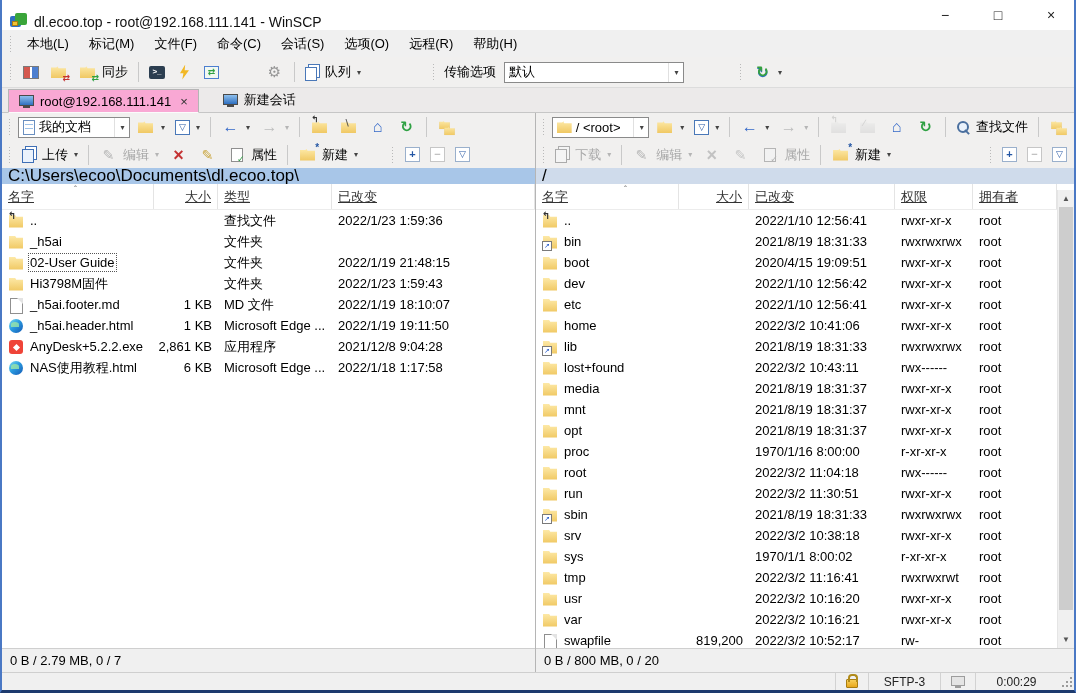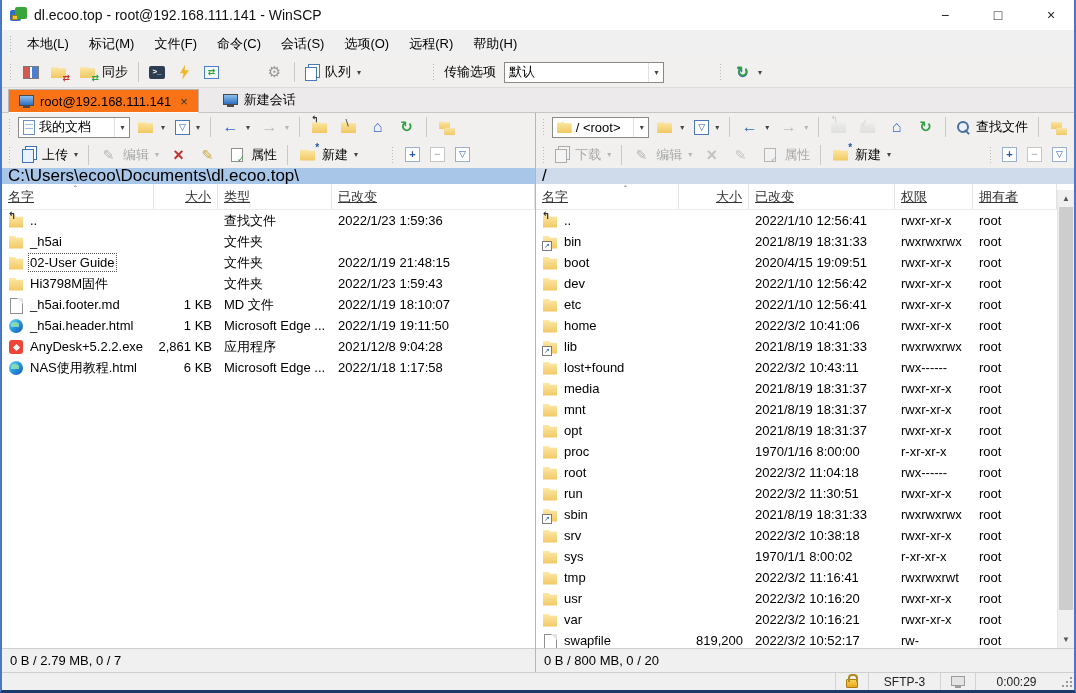--- a/index.html
+++ b/index.html
@@ -3,21 +3,21 @@
 <meta charset="utf-8">
 <style>
   * { margin:0; padding:0; box-sizing:border-box; }
   html,body { background:#d8d8d8; }
   .window{
     position:relative; width:1076px; height:693px; background:#f0f0f0;
     border-left:2px solid #4a78c4; border-right:2px solid #4a78c4; border-bottom:3px solid #1d3a6e;
     font-family:"Liberation Sans","DejaVu Sans",sans-serif; font-size:13px; color:#000; overflow:hidden;
   }
   
-  .titlebar{height:30px;background:#fff;display:flex;align-items:center;padding-left:8px;gap:7px;}
+  .titlebar{height:30px;background:#fff;display:flex;align-items:flex-end;padding-left:8px;gap:7px;}
   .app-ico{position:relative;width:17px;height:17px;flex:none;}
   .app-ico .sq1{position:absolute;left:0;top:3px;width:11px;height:11px;background:#2f6fc0;border-radius:2px;}
   .app-ico .sq2{position:absolute;left:5px;top:0;width:12px;height:12px;background:#3aa53a;border-radius:2px;}
   .app-ico .lk{position:absolute;left:2px;top:8px;width:6px;height:5px;background:#f2c233;border:1px solid #a87d12;}
   .title-text{flex:1;font-size:14px;color:#111;white-space:nowrap;overflow:hidden;}
   .winbtn{width:46px;height:30px;display:flex;align-items:center;justify-content:center;font-size:14px;color:#222;}
   
   .menubar{height:27px;background:#f0f0f0;display:flex;align-items:center;padding-left:4px;}
   .grip{width:5px;height:16px;margin:0 3px;background:repeating-linear-gradient(180deg,#b9b9b9 0 1px,transparent 1px 3px);background-size:1px 100%;background-repeat:repeat-y;background-position:1px 0;}
   .menu-item{padding:0 10px;height:100%;display:flex;align-items:center;font-size:13px;}
@@ -37,21 +37,21 @@
   .g-bolt{width:9px;height:15px;background:#f2b824;clip-path:polygon(58% 0,0 58%,38% 58%,25% 100%,100% 38%,52% 38%);}
   .g-refresh-panes{width:15px;height:13px;border:1px solid #4d7fd0;background:#f2f8f2;color:#2fa143;font-size:9px;line-height:11px;text-align:center;font-weight:bold;}
   .g-gear{font-size:15px;color:#969696;}
   .g-queue{width:12px;height:14px;background:#fff;border:1px solid #4a78b8;box-shadow:3px -3px 0 -1px #fff,3px -3px 0 0 #4a78b8;margin:3px 3px 0 0;}
   .combo{display:flex;align-items:center;height:21px;background:#fff;border:1px solid #8a8a8a;padding-left:4px;gap:4px;}
   .combo .cbtn{width:15px;height:100%;display:flex;align-items:center;justify-content:center;border-left:1px solid #e0e0e0;margin-left:auto;}
   .g-syncarrows{font-size:15px;color:#35a03f;font-weight:bold;text-shadow:0 1px 0 #2f6fc0;}
   
   .tabbar{height:25px;background:#eceaea;display:flex;align-items:flex-end;padding-left:6px;border-bottom:1px solid #c6c6c6;}
   .tab{height:24px;display:flex;align-items:center;gap:6px;padding:0 10px;font-size:13px;}
-  .tab.active{background:#f97316;border:1px solid #b5b5b5;border-bottom:1px solid #fbfbfb;margin-bottom:-1px;}
+  .tab.active{background:#f9a8d4;border:1px solid #b5b5b5;border-bottom:1px solid #fbfbfb;margin-bottom:-1px;}
   .g-monitor{width:15px;height:11px;background:linear-gradient(#8ec0ee,#2f6fc0);border:1px solid #4a4a4a;position:relative;margin-bottom:2px;}
   .g-monitor::after{content:"";position:absolute;left:3px;bottom:-3px;width:7px;height:2px;background:#4a4a4a;}
   .tab-close{font-size:13px;color:#333;margin-left:3px;}
   
   .panels{display:flex;height:559px;background:#f1f0ef;}
   .panel{display:flex;flex-direction:column;position:relative;}
   .panel.lp{width:535px;border-right:1px solid #b5b5b5;}
   .panel.rp{width:538px;}
   .ptb{height:28px;display:flex;align-items:center;padding:0 3px;background:#f1f0ef;gap:2px;}
   .ptb2{height:27px;}
@@ -195,21 +195,21 @@
       </span>
     <span class="sep"></span>
     <span class="tbtn">
         <span class="gi g-queue"></span>
         <span>队列</span>
         <span class="caret">▾</span>
       </span>
     <span style="width:60px"></span>
     <span class="grip"></span>
     <span style="margin:0 6px 0 2px;">传输选项</span>
-    <span class="combo" style="width:160px;">
+    <span class="combo" style="width:180px;">
       <span>默认</span>
       <span class="cbtn">
           <span class="caret">▾</span>
         </span>
     </span>
     <span style="width:48px"></span>
     <span class="grip"></span>
     <span class="tbtn">
         <span class="gi g-syncarrows">↻</span>
         <span class="caret">▾</span>

